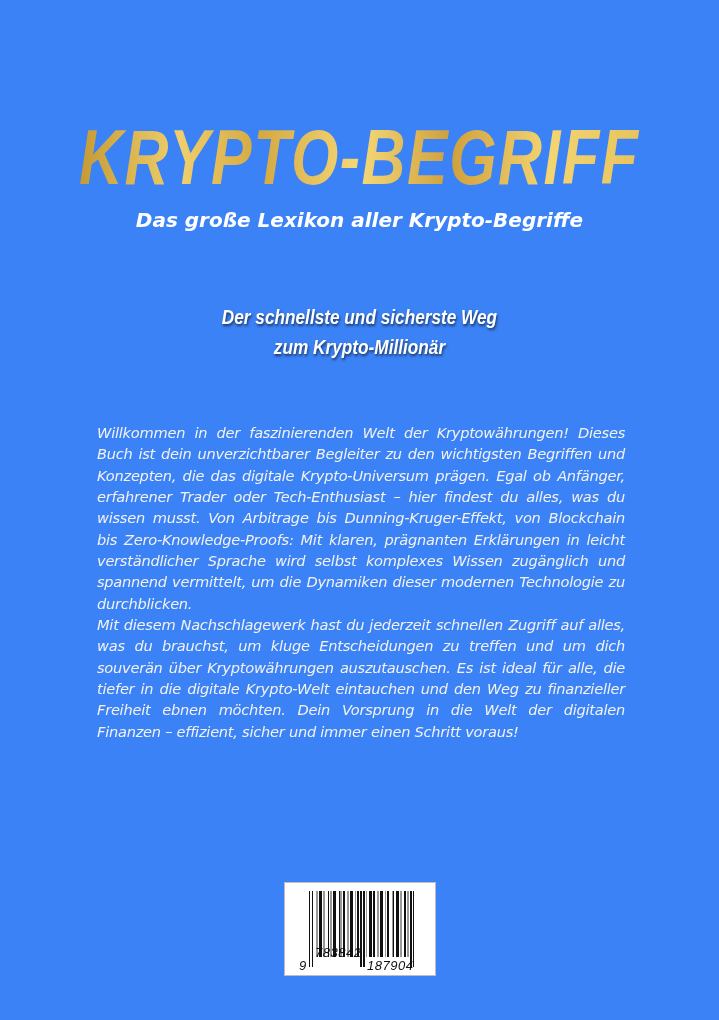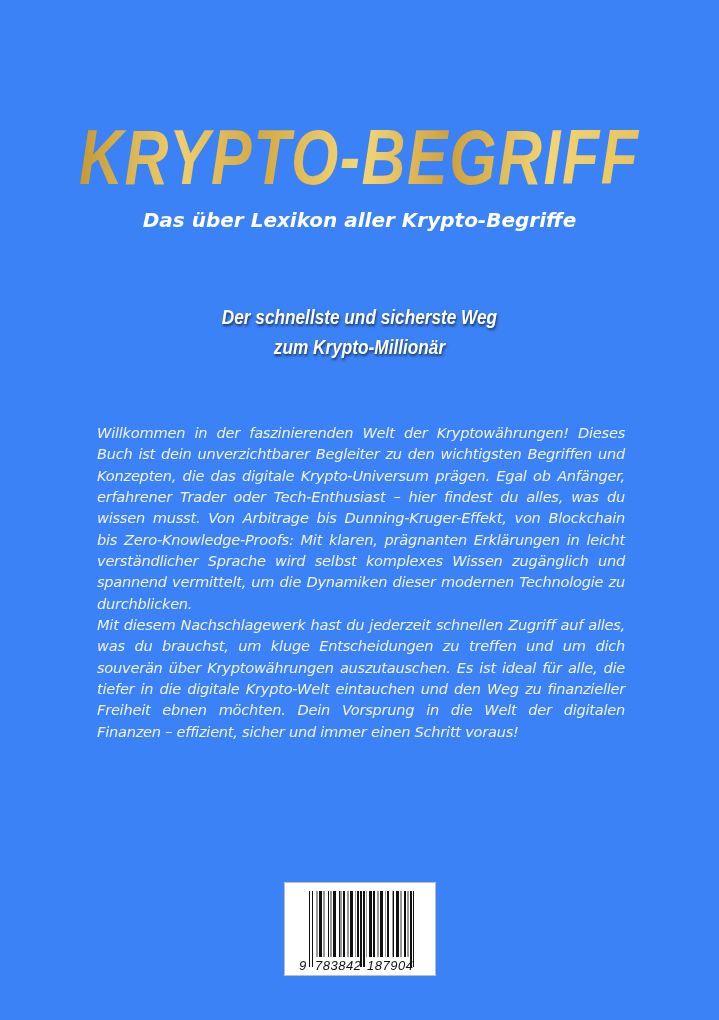--- a/index.html
+++ b/index.html
@@ -123,38 +123,38 @@
     white-space: nowrap;
   }
   .isbn .lead {
     position: absolute;
     left: 14px;
     bottom: 0;
   }
   .isbn .g1 {
     position: absolute;
     left: 30px;
-    bottom: 0;
+    bottom: 13px;
     letter-spacing: 0.5px;
   }
   .isbn .g2 {
     position: absolute;
     left: 82px;
     bottom: 0;
     letter-spacing: 0.5px;
   }
 </style>
 </head>
 <body>
 
 <div class="cover">
 
   <div class="title">KRYPTO-BEGRIFFE</div>
 
-  <div class="subtitle">Das über Lexikon aller Krypto-Begriffe</div>
+  <div class="subtitle">Das große Lexikon aller Krypto-Begriffe</div>
 
   <div class="tagline">
     <span>Der schnellste und sicherste Weg</span>
     <span>zum Krypto-Millionär</span>
   </div>
 
   <div class="blurb">
     <p>Willkommen in der faszinierenden Welt der Kryptowährungen! Dieses Buch ist dein unverzichtbarer Begleiter zu den wichtigsten Begriffen und Konzepten, die das digitale Krypto-Universum prägen. Egal ob Anfänger, erfahrener Trader oder Tech-Enthusiast – hier findest du alles, was du wissen musst. Von Arbitrage bis Dunning-Kruger-Effekt, von Blockchain bis Zero-Knowledge-Proofs: Mit klaren, prägnanten Erklärungen in leicht verständlicher Sprache wird selbst komplexes Wissen zugänglich und spannend vermittelt, um die Dynamiken dieser modernen Technologie zu durchblicken.</p>
     <p>Mit diesem Nachschlagewerk hast du jederzeit schnellen Zugriff auf alles, was du brauchst, um kluge Entscheidungen zu treffen und um dich souverän über Kryptowährungen auszutauschen. Es ist ideal für alle, die tiefer in die digitale Krypto-Welt eintauchen und den Weg zu finanzieller Freiheit ebnen möchten. Dein Vorsprung in die Welt der digitalen Finanzen – effizient, sicher und immer einen Schritt voraus!</p>
   </div>

